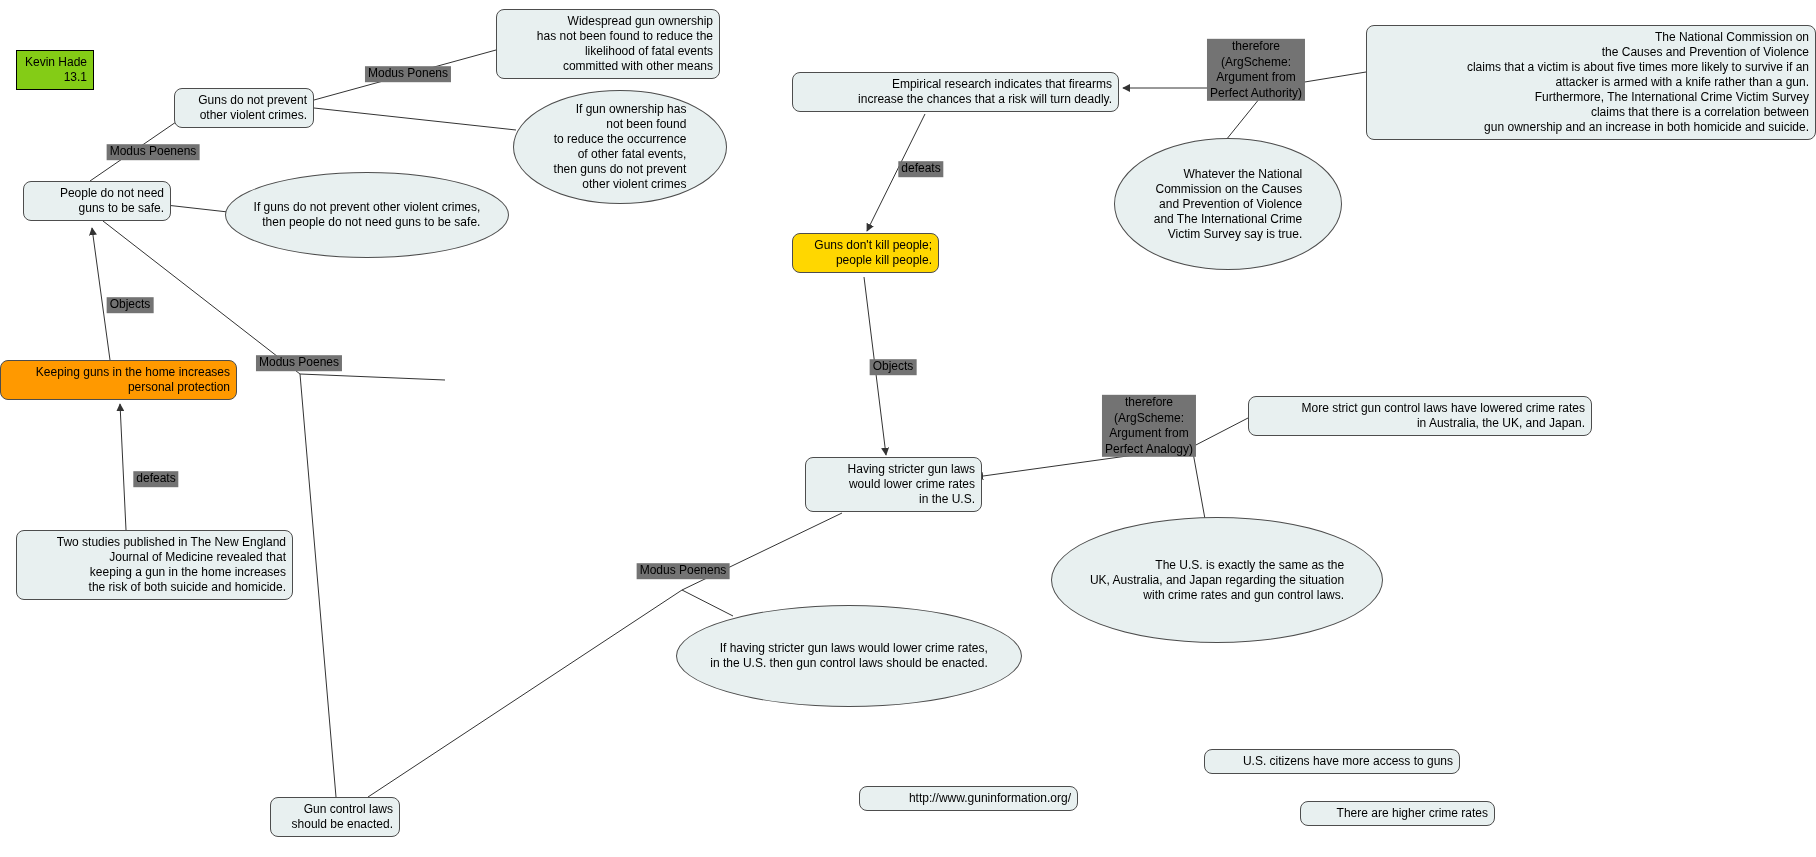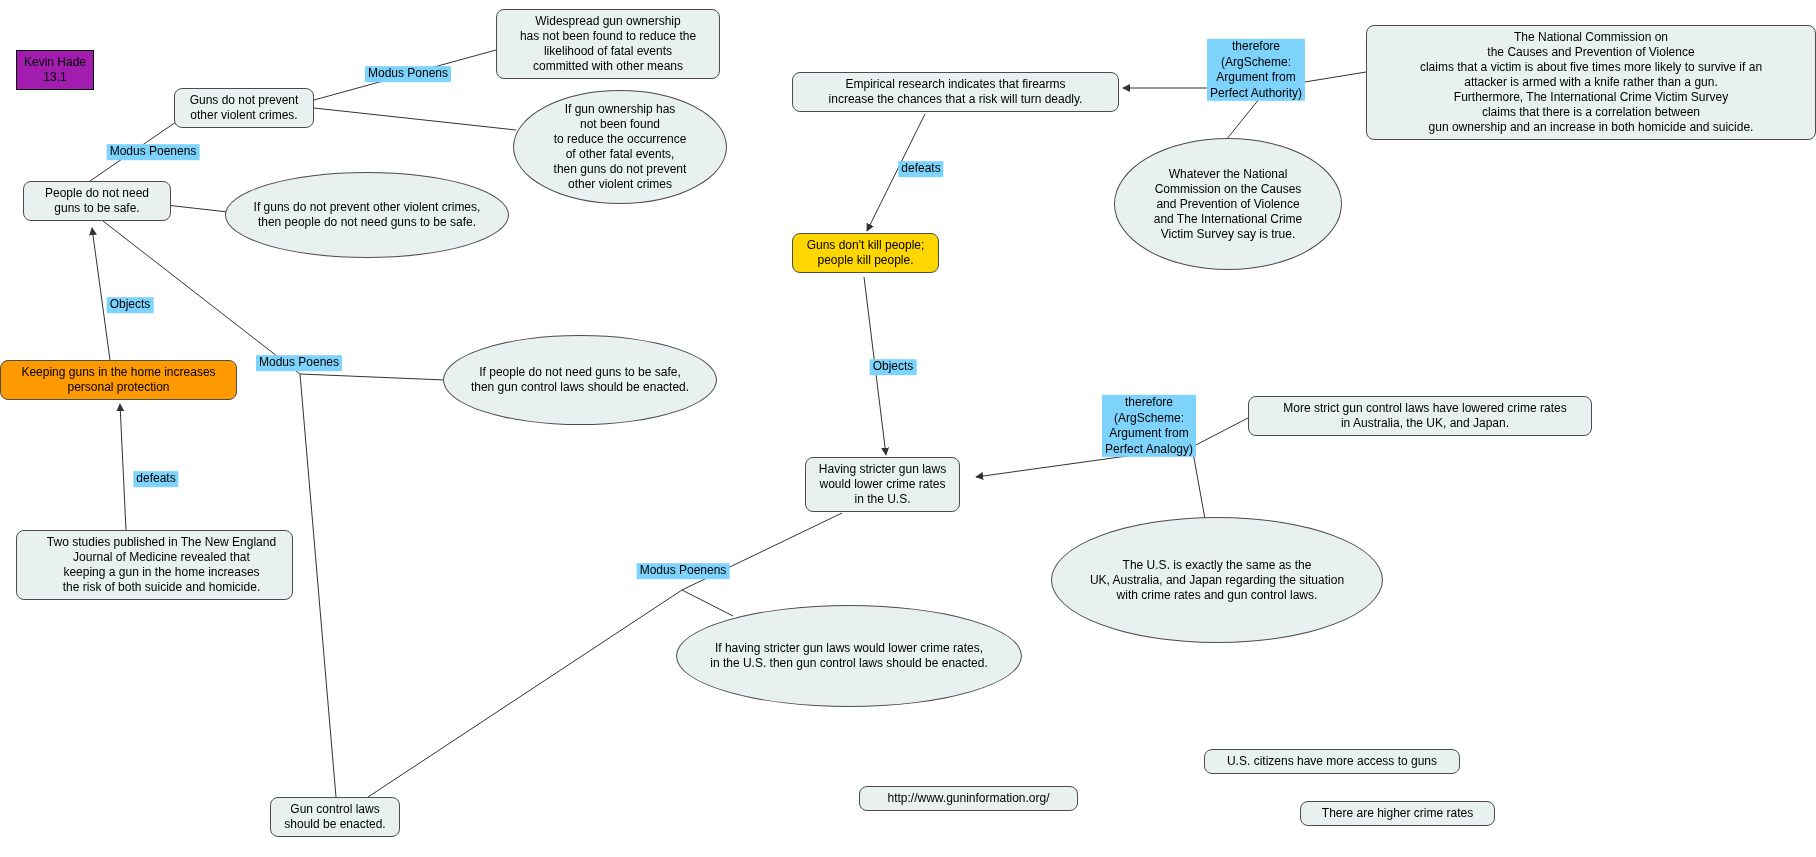--- a/index.html
+++ b/index.html
@@ -22,46 +22,46 @@
   }
 
   .node {
     position: absolute;
     background: var(--node-fill, #e8f0f0);
     border: 1px solid var(--node-border, #4d4d4d);
     border-radius: 8px;
     padding: 4px 6px;
     font-size: 12px;
     line-height: 1.25;
-    text-align: center;
+    text-align: right;
     white-space: pre-line;
     z-index: 2;
   }
 
   .ellipse {
     display: flex;
     align-items: center;
     justify-content: center;
     border-radius: 50%;
     padding: 8px 16px;
   }
 
   .orange { background: var(--orange-fill, #ff9900); }
   .gold   { background: var(--gold-fill, #ffd700); }
 
   .author {
-    background: #a21caf;
+    background: #84cc16;
     border: 1px solid #000;
     border-radius: 0;
   }
 
   .edge-label {
     position: absolute;
     transform: translate(-50%, -50%);
-    background: #7dd3fc;
+    background: #737373;
     padding: 0 3px;
     font-size: 12px;
     line-height: 1.3;
     text-align: center;
     white-space: pre-line;
     z-index: 3;
   }
 </style>
 </head>
 <body>
@@ -130,21 +130,21 @@
 the Causes and Prevention of Violence
 claims that a victim is about five times more likely to survive if an
 attacker is armed with a knife rather than a gun.
 Furthermore, The International Crime Victim Survey
 claims that there is a correlation between
 gun ownership and an increase in both homicide and suicide.</div>
 
   <div class="node gold" style="left:792px; top:233px; width:147px;">Guns don't kill people;
 people kill people.</div>
 
-  <div class="node" style="left:805px; top:457px; width:155px;">Having stricter gun laws
+  <div class="node" style="left:805px; top:457px; width:177px;">Having stricter gun laws
 would lower crime rates
 in the U.S.</div>
 
   <div class="node" style="left:1248px; top:396px; width:344px;padding-left:16px;">More strict gun control laws have lowered crime rates
 in Australia, the UK, and Japan.</div>
 
   <div class="node" style="left:1204px; top:749px; width:256px;">U.S. citizens have more access to guns</div>
 
   <div class="node" style="left:859px; top:786px; width:219px;">http://www.guninformation.org/</div>
 
@@ -153,22 +153,20 @@
   <div class="node ellipse" style="left:513px; top:90px; width:214px; height:114px;">If gun ownership has
 not been found
 to reduce the occurrence
 of other fatal events,
 then guns do not prevent
 other violent crimes</div>
 
   <div class="node ellipse" style="left:225px; top:172px; width:284px; height:86px;">If guns do not prevent other violent crimes,
 then people do not need guns to be safe.</div>
 
-  <div class="node ellipse" style="left:443px; top:335px; width:274px; height:90px;">If people do not need guns to be safe,
-then gun control laws should be enacted.</div>
 
   <div class="node ellipse" style="left:1114px; top:138px; width:228px; height:132px;">Whatever the National
 Commission on the Causes
 and Prevention of Violence
 and The International Crime
 Victim Survey say is true.</div>
 
   <div class="node ellipse" style="left:1051px; top:517px; width:332px; height:126px;">The U.S. is exactly the same as the
 UK, Australia, and Japan regarding the situation
 with crime rates and gun control laws.</div>

